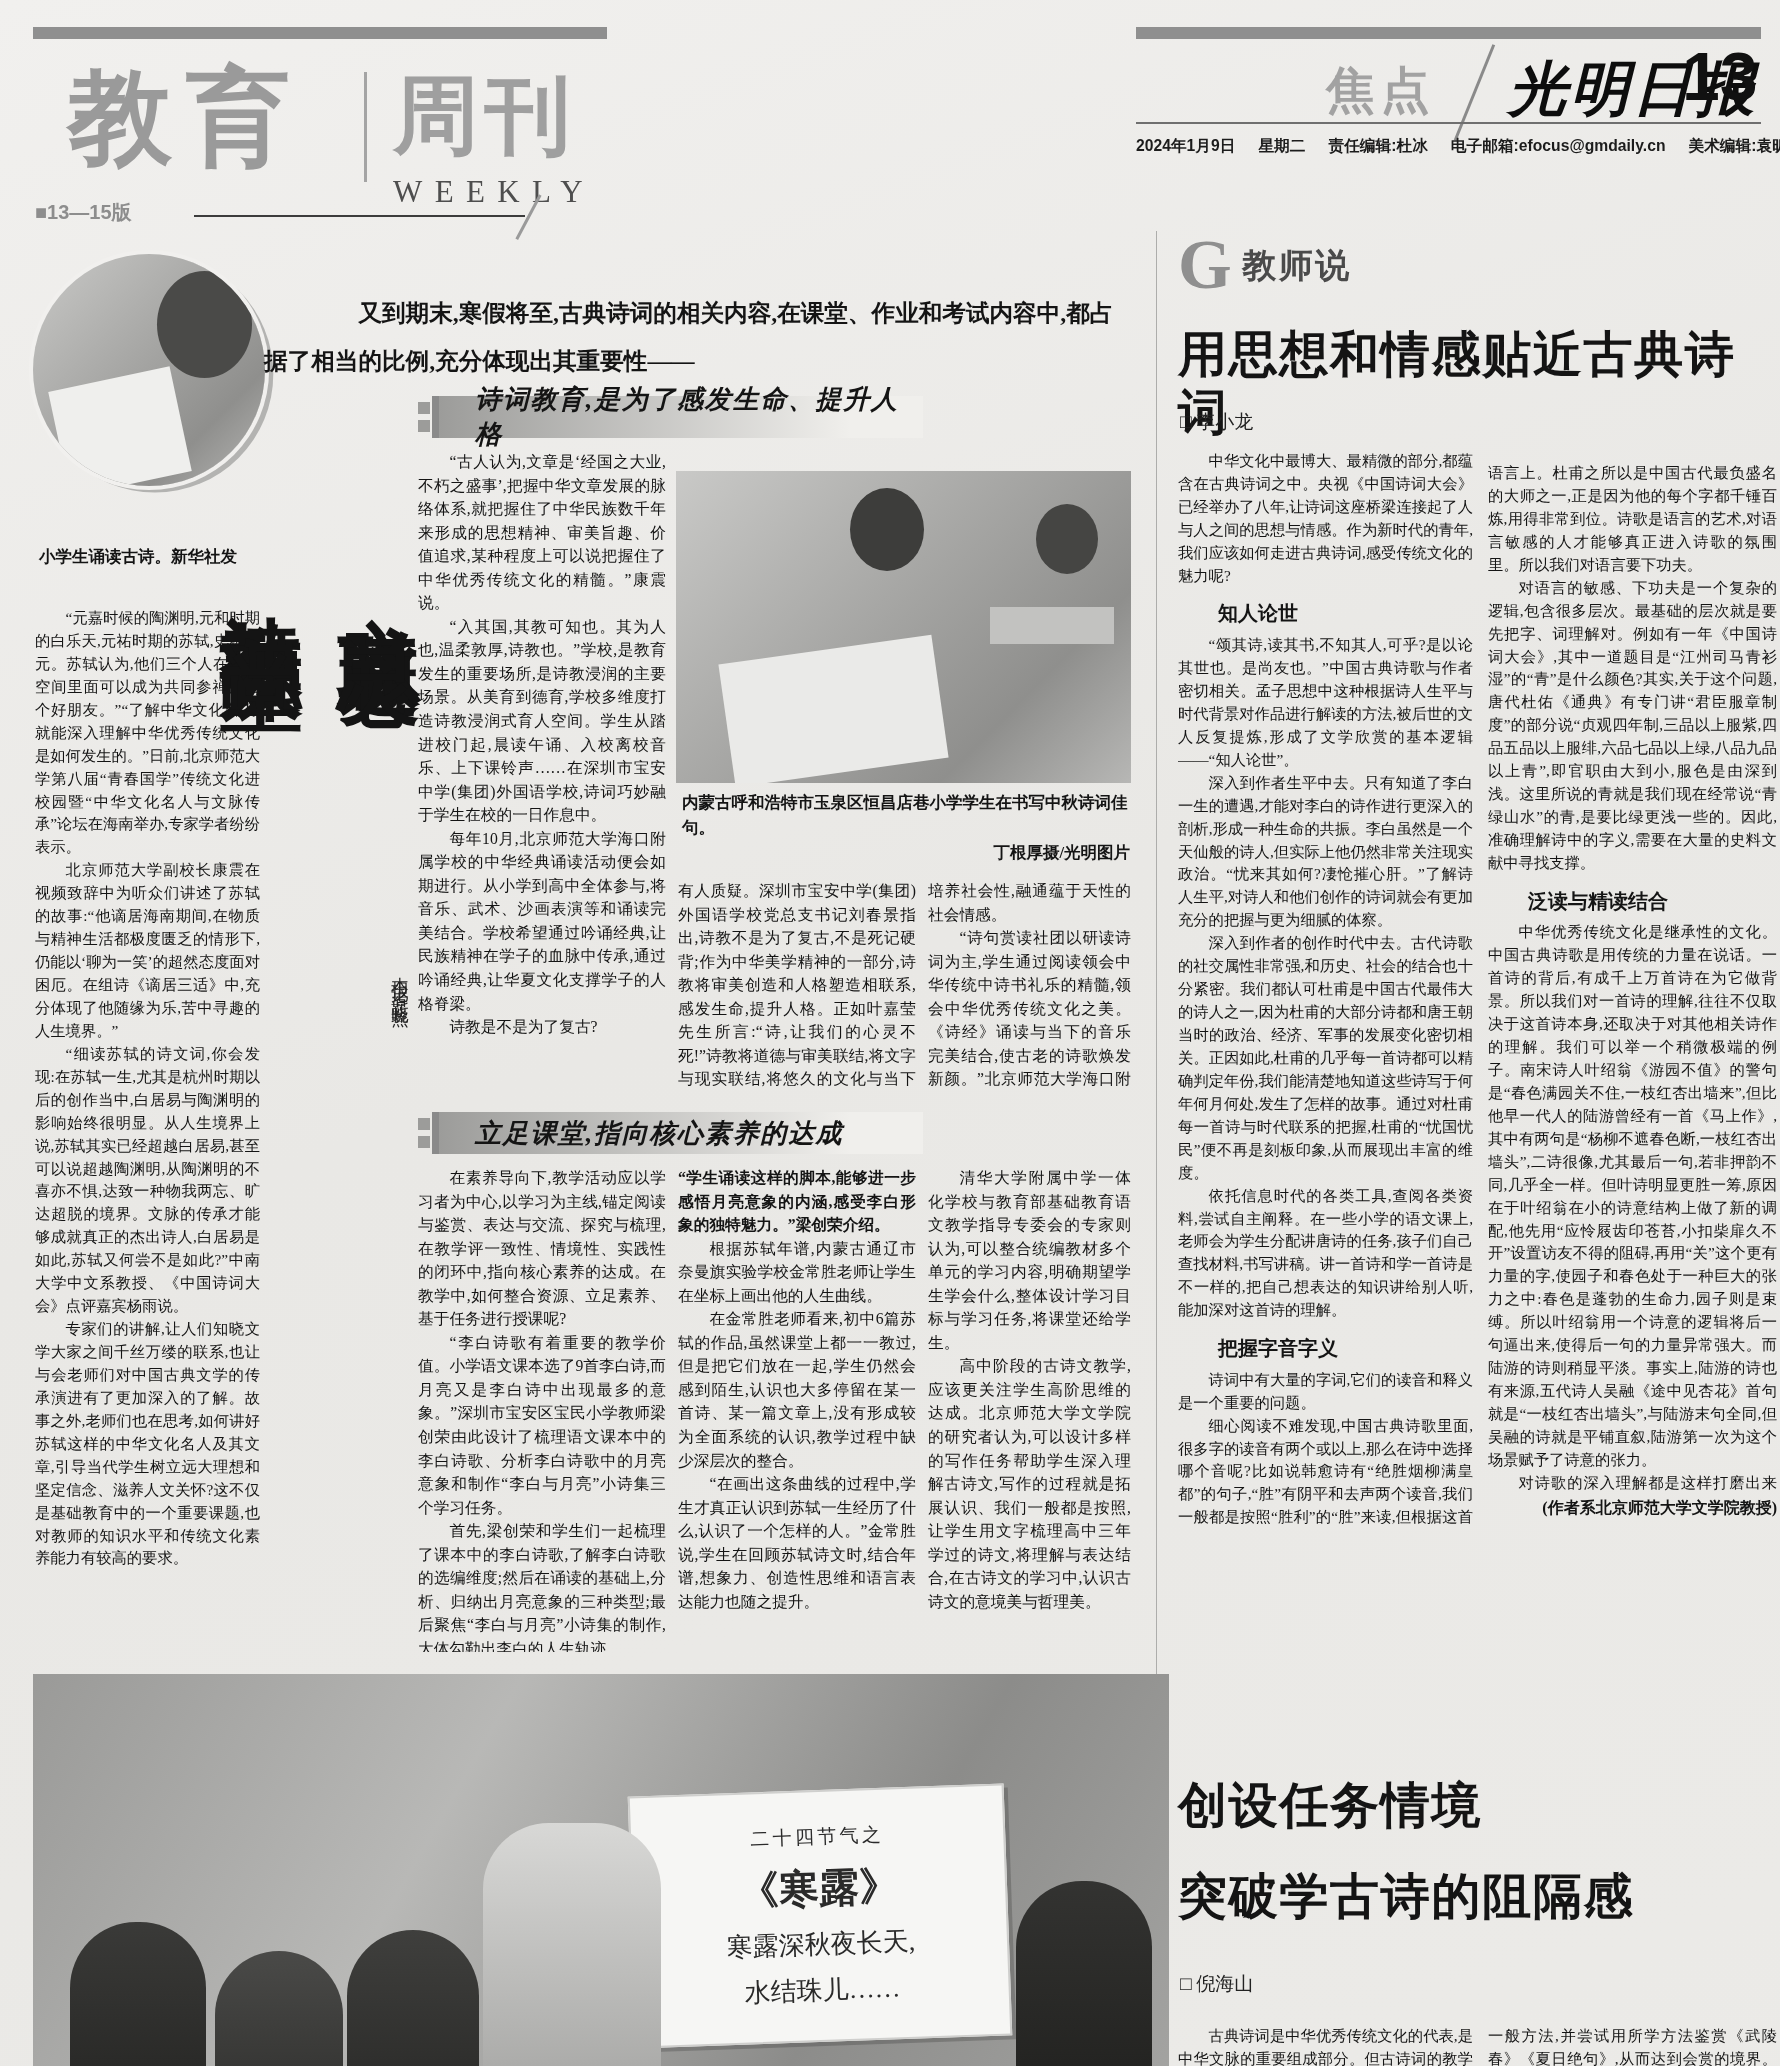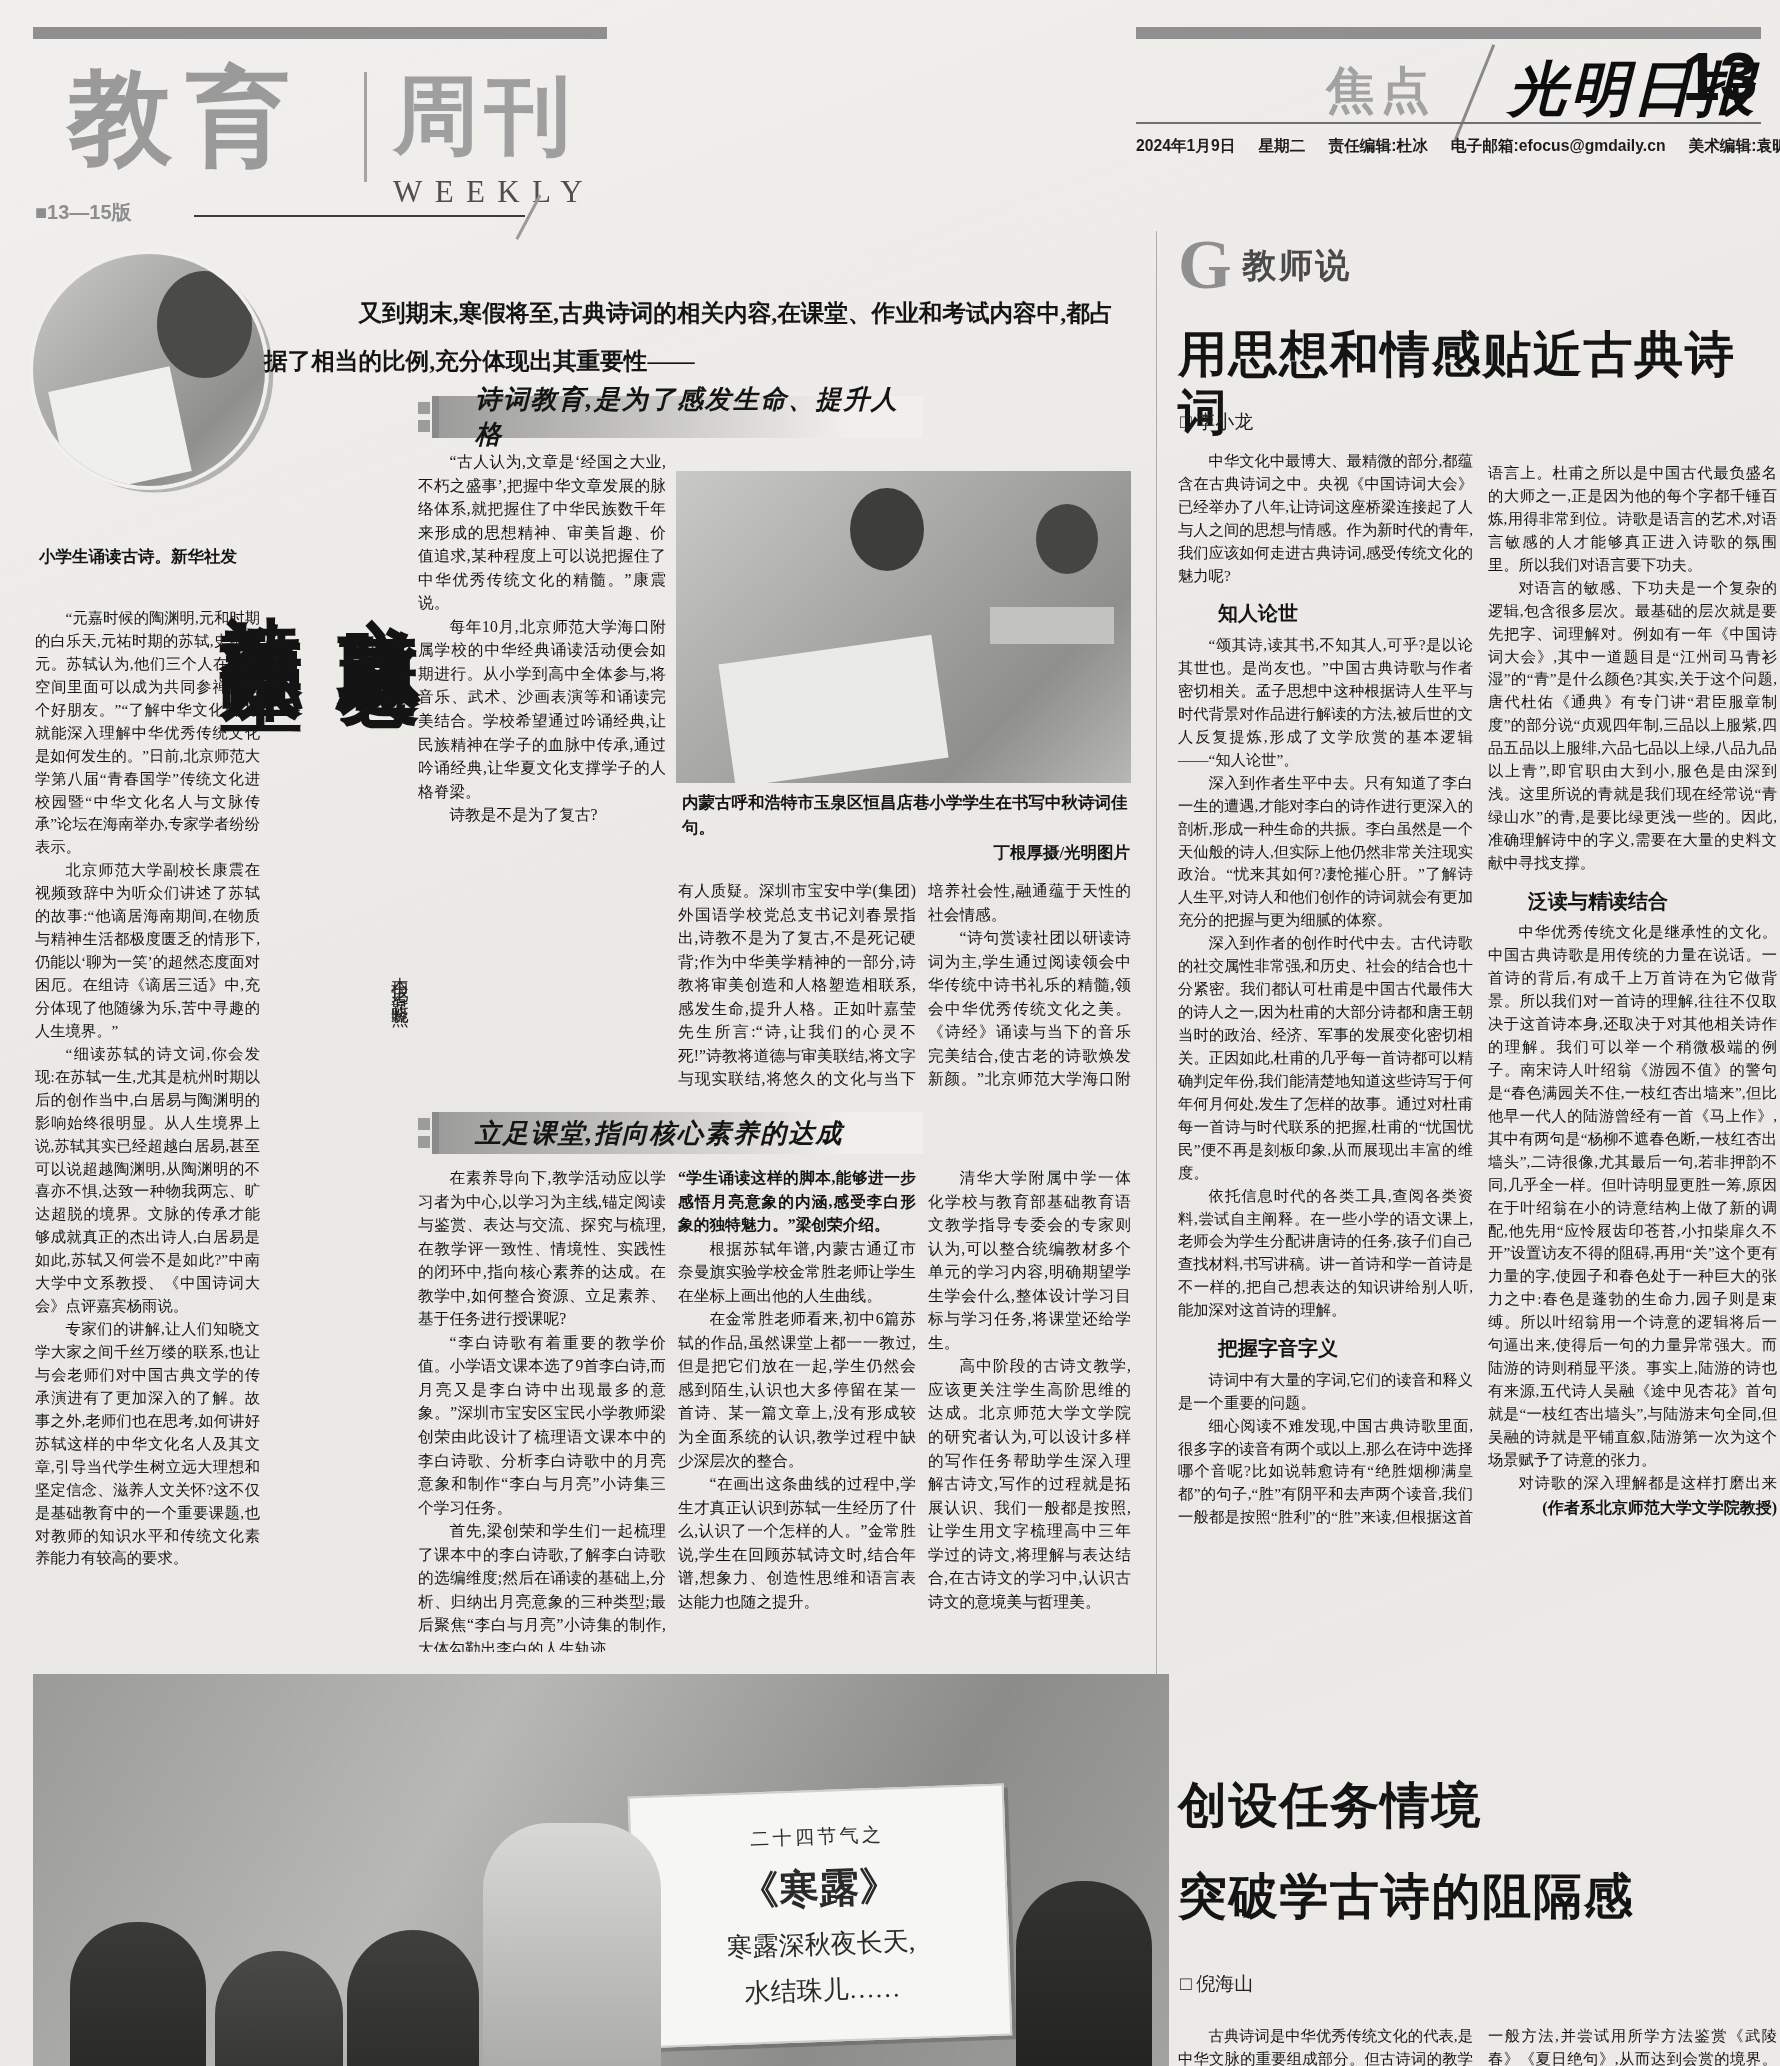--- a/index.html
+++ b/index.html
@@ -103,20 +103,21 @@
     <div class="vline">文脉联通心灵</div>
   </div>
   <div class="abs vbyline" style="left:388px;top:963px;">本报记者 靳晓燕</div>
 
   <div class="abs lead" style="left:264px;top:289px;width:867px;">又到期末,寒假将至,古典诗词的相关内容,在课堂、作业和考试内容中,都占据了相当的比例,充分体现出其重要性——</div>
 
   <div class="sec-box" style="top:396px;">诗词教育,是为了感发生命、提升人格</div>
 
   <div class="col" style="left:418px;top:450px;width:248px;height:645px;font-size:15.7px;">
     <p>“古人认为,文章是‘经国之大业,不朽之盛事’,把握中华文章发展的脉络体系,就把握住了中华民族数千年来形成的思想精神、审美旨趣、价值追求,某种程度上可以说把握住了中华优秀传统文化的精髓。”康震说。</p>
+    <p>“入其国,其教可知也。其为人也,温柔敦厚,诗教也。”学校,是教育发生的重要场所,是诗教浸润的主要场景。从美育到德育,学校多维度打造诗教浸润式育人空间。学生从踏进校门起,晨读午诵、入校离校音乐、上下课铃声……在深圳市宝安中学(集团)外国语学校,诗词巧妙融于学生在校的一日作息中。</p>
     <p>每年10月,北京师范大学海口附属学校的中华经典诵读活动便会如期进行。从小学到高中全体参与,将音乐、武术、沙画表演等和诵读完美结合。学校希望通过吟诵经典,让民族精神在学子的血脉中传承,通过吟诵经典,让华夏文化支撑学子的人格脊梁。</p>
     <p>诗教是不是为了复古?</p>
   </div>
 
   <div class="abs photo" style="left:676px;top:471px;width:455px;height:312px;">
     <div class="paper-sheet" style="left:50px;top:178px;width:215px;height:124px;transform:rotate(-8deg);background:#eaeae8;"></div>
     <div class="blob" style="left:174px;top:16.5px;width:74px;height:83px;background:#3d3d3b;"></div>
     <div class="blob" style="left:360px;top:33px;width:62px;height:70px;background:#454543;"></div>
     <div class="paper-sheet" style="left:314px;top:136px;width:124px;height:37px;background:#c2c2c0;"></div>
   </div>

